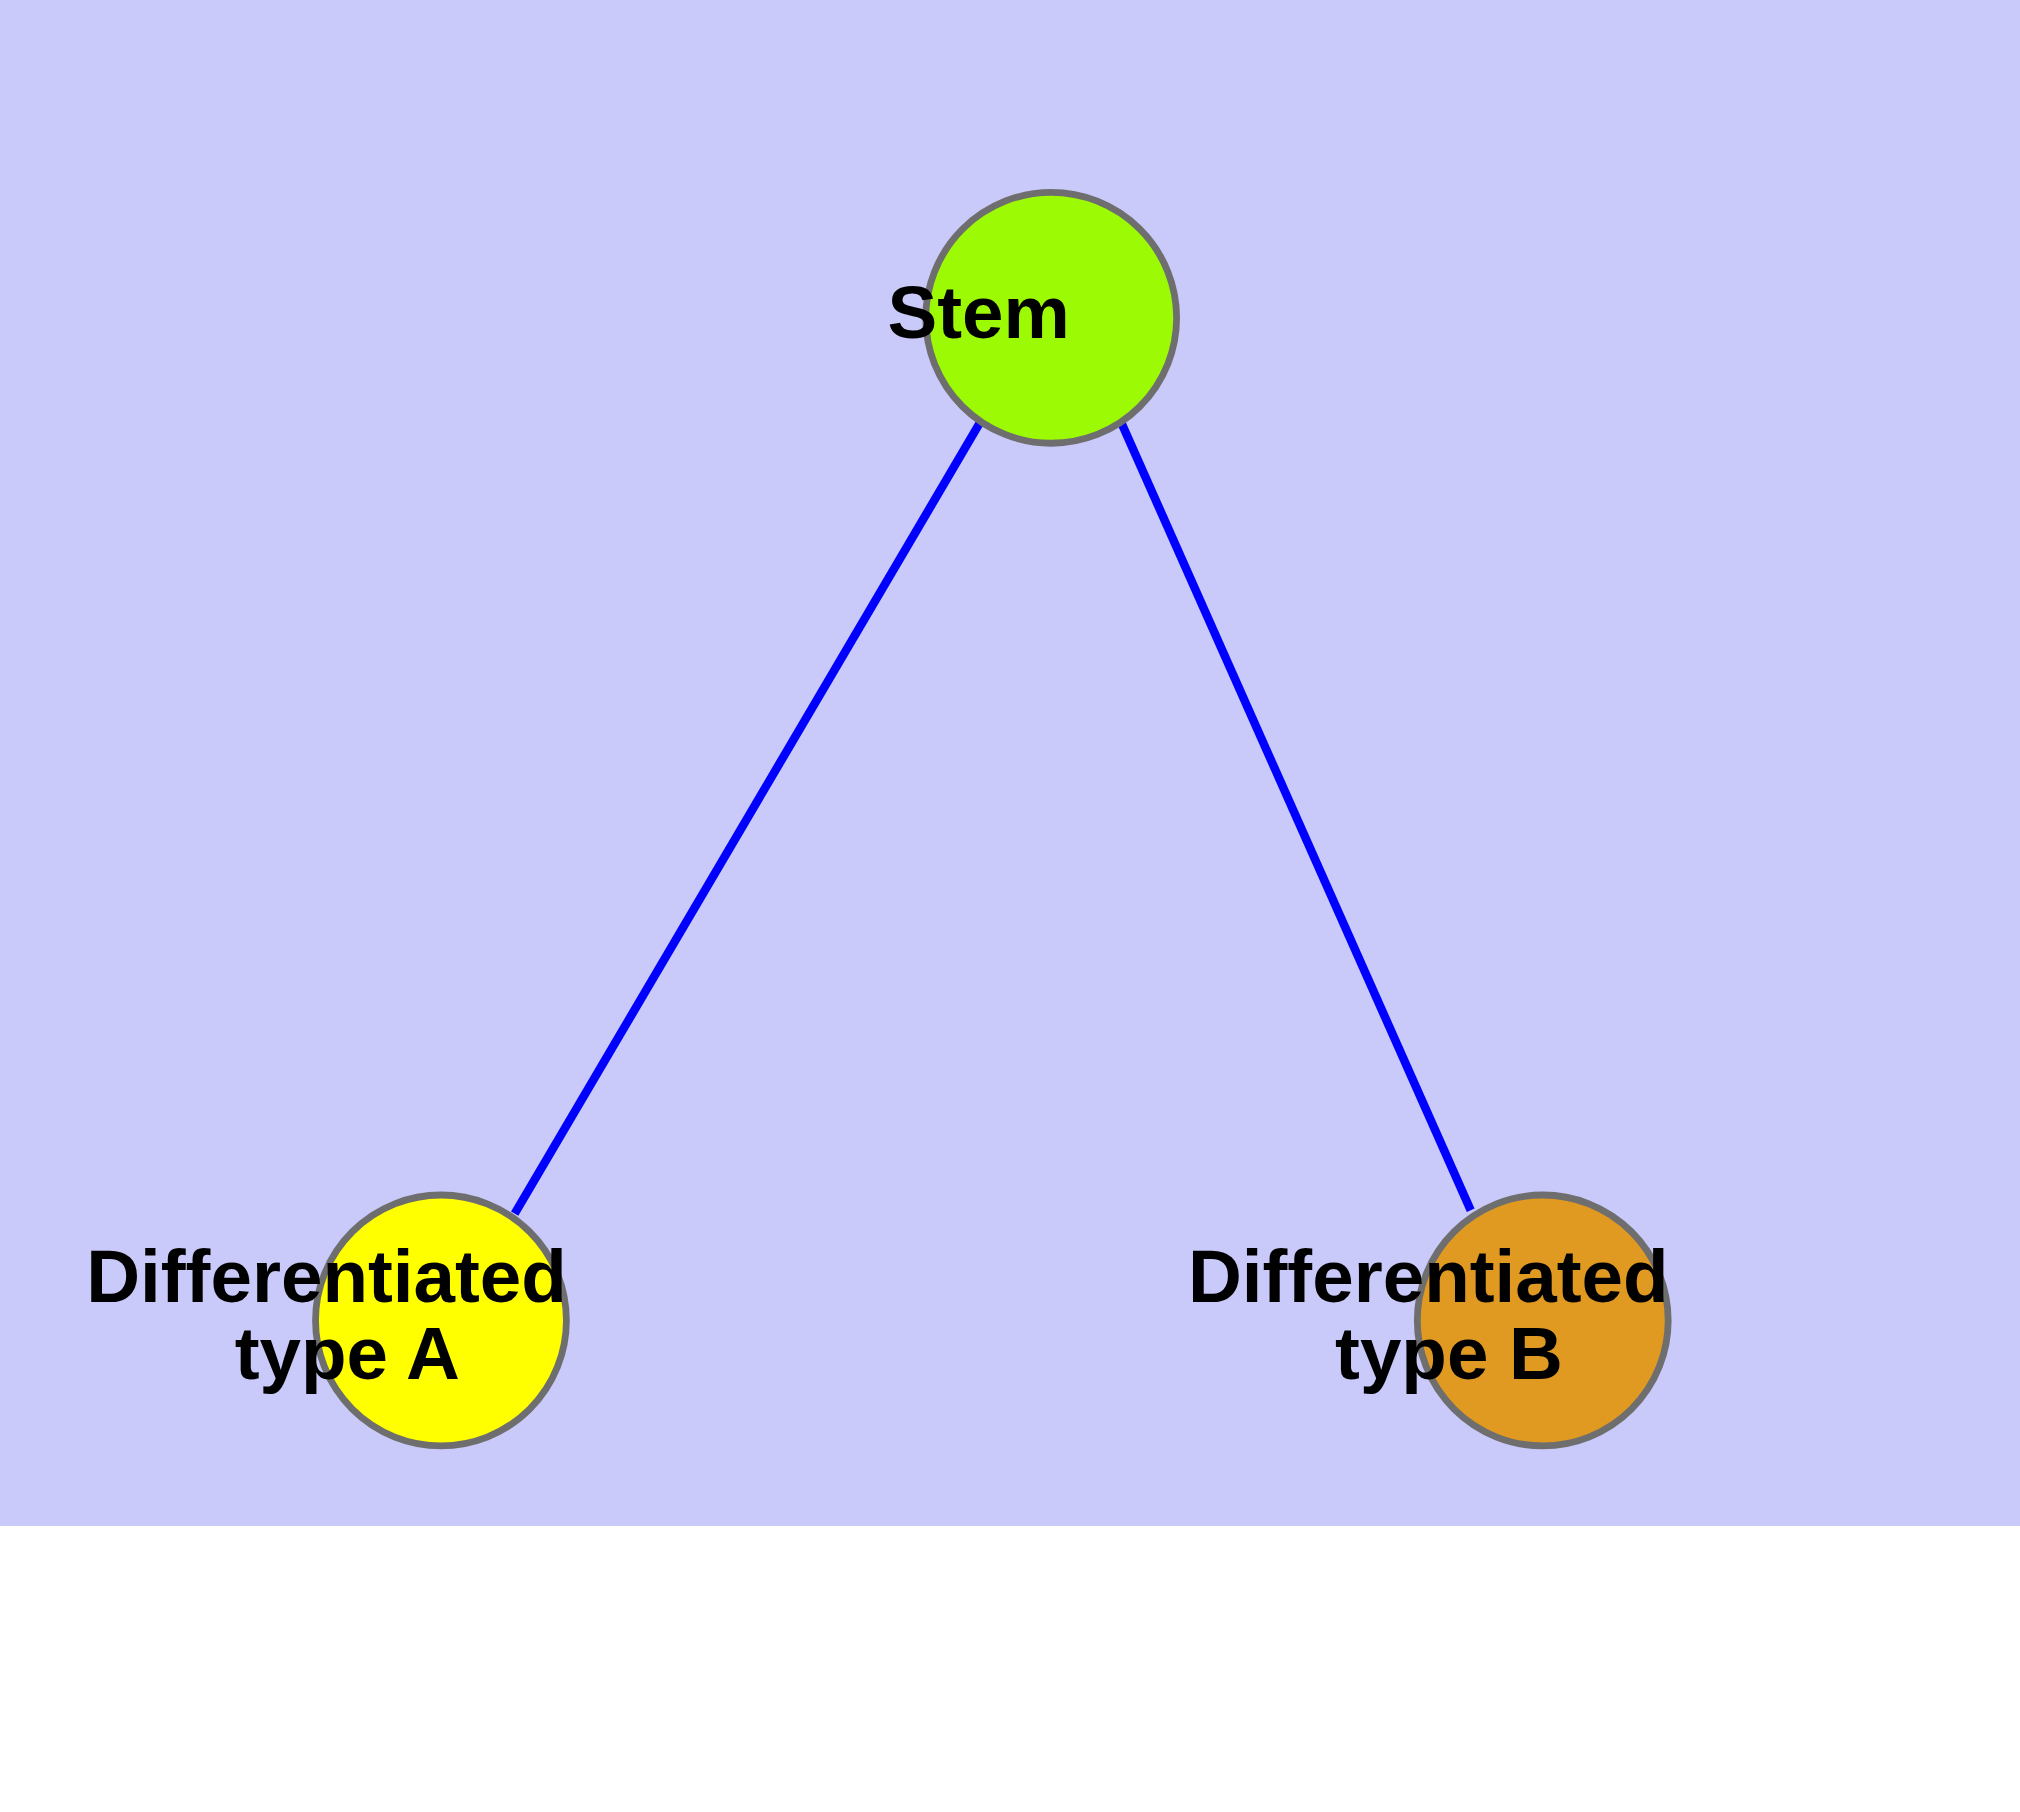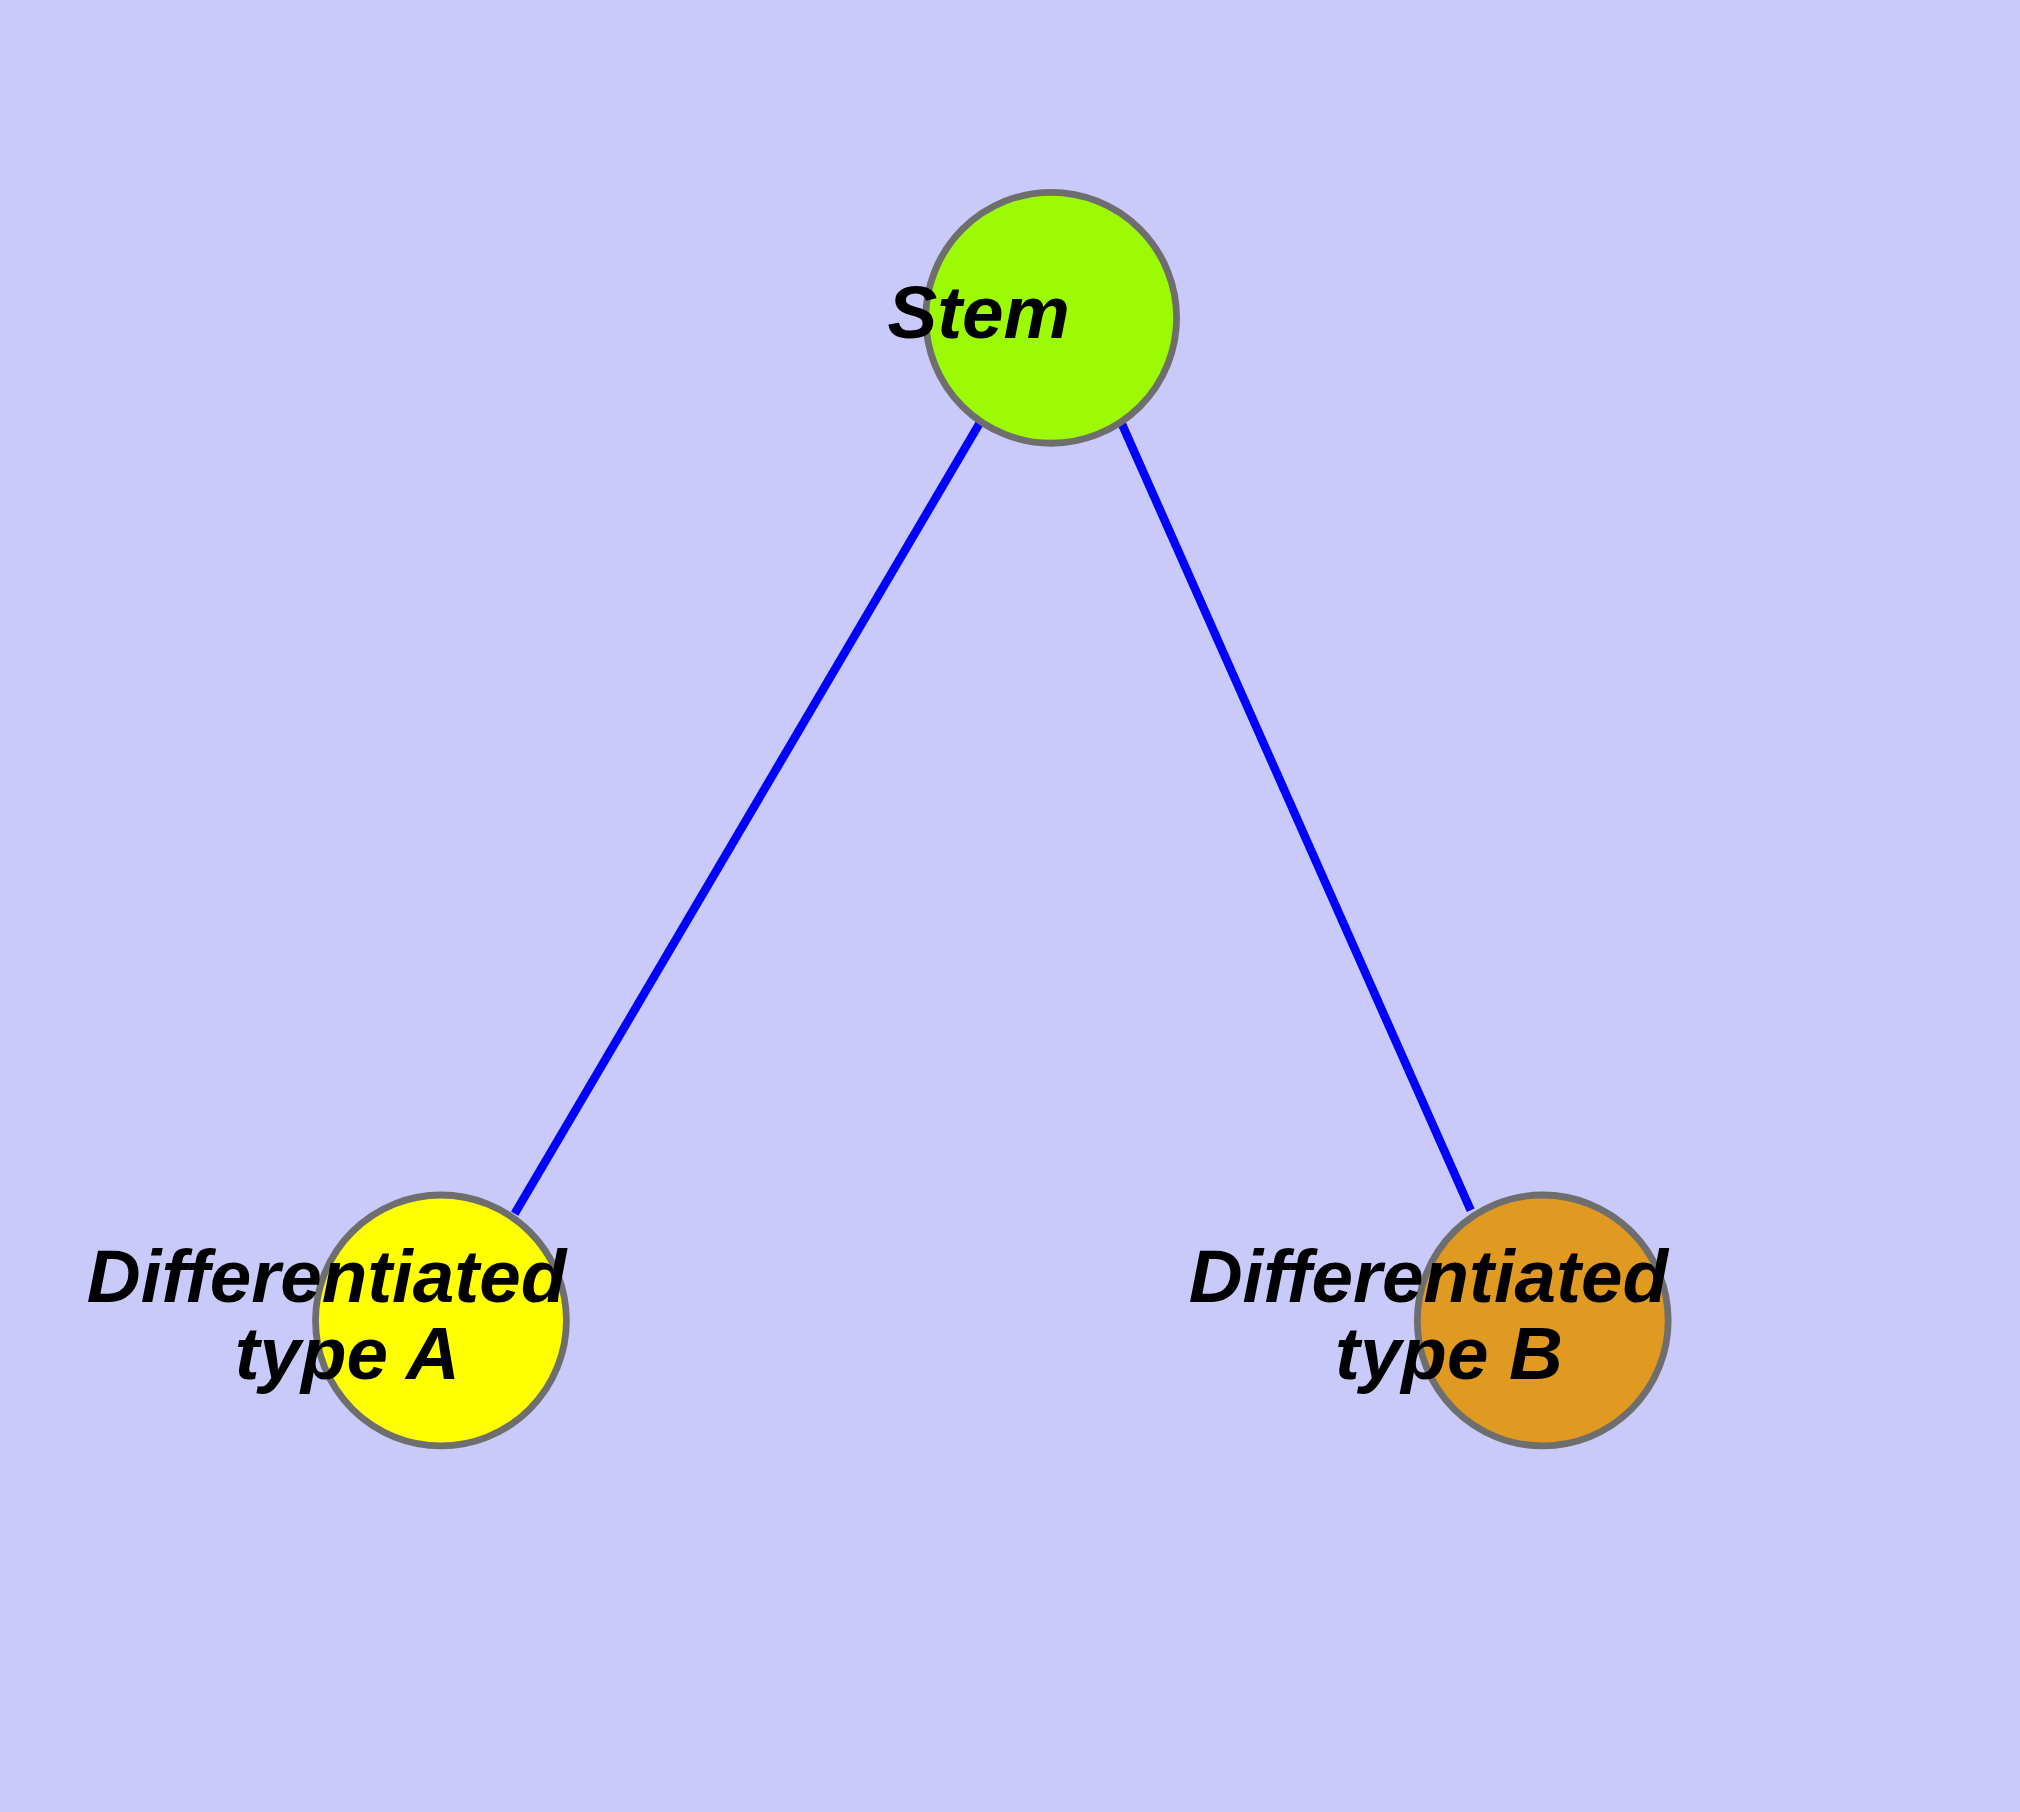--- a/index.html
+++ b/index.html
@@ -8,23 +8,22 @@
   }
   body {
     width: 2021px;
     height: 1812px;
     overflow: hidden;
     font-family: "Liberation Sans", sans-serif;
   }
   #canvas {
     position: relative;
     width: 2021px;
-    height: 1812px;
+    height: 1526px;
     background: #c9c9fa;
-    font-style: italic;
   }
   #graph-svg {
     position: absolute;
     left: 0;
     top: 0;
     width: 2021px;
     height: 1812px;
     display: block;
   }
   .node-label {

